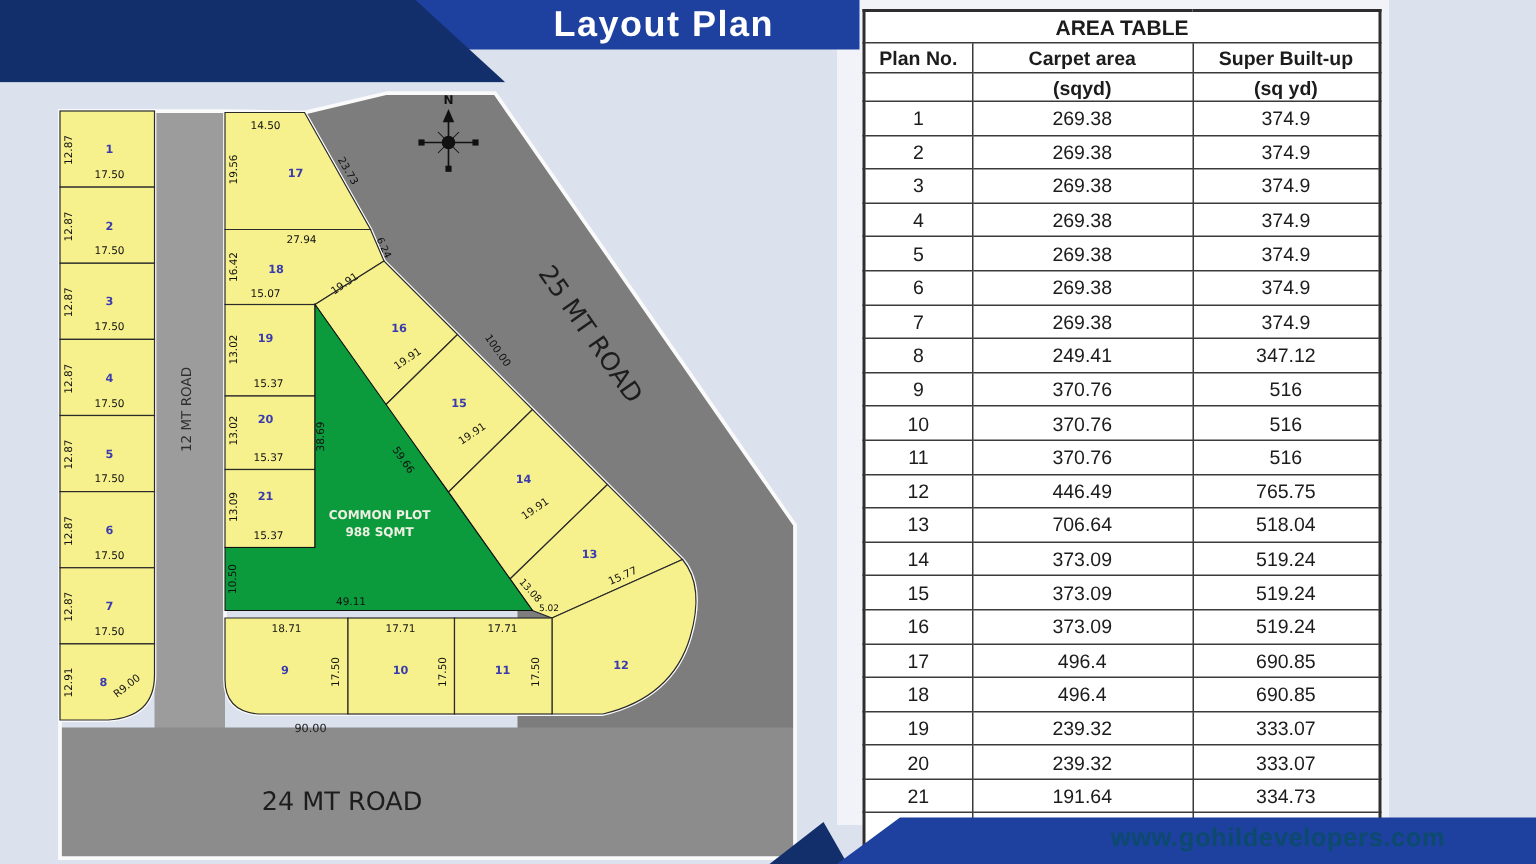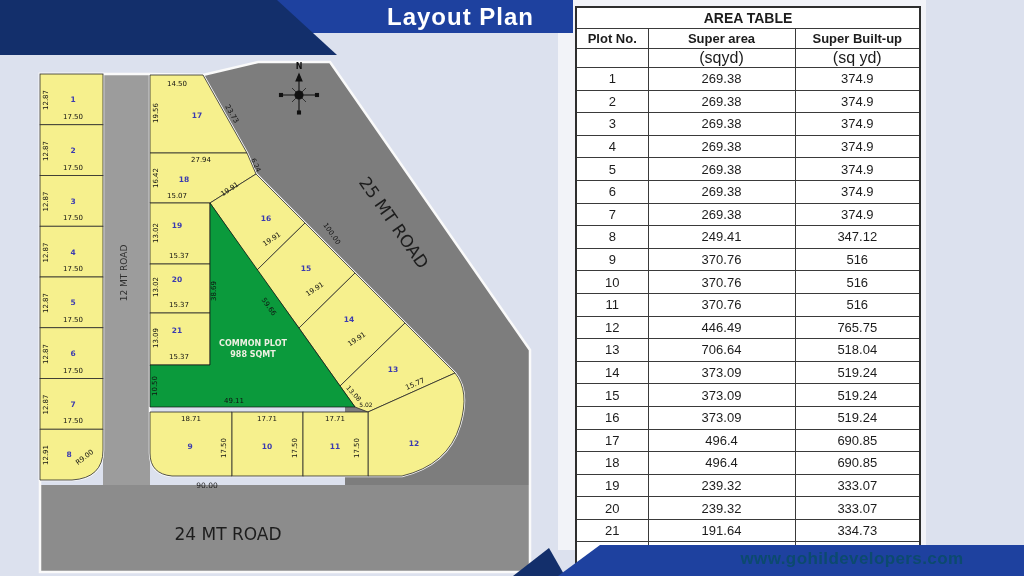--- a/index.html
+++ b/index.html
@@ -2,31 +2,31 @@
 <html><head>
 <meta charset="utf-8">
 <style>
   html,body{margin:0;padding:0;}
   .page{position:relative;width:1024px;height:576px;background:#dce1ee;overflow:hidden;
         font-family:"Liberation Sans",sans-serif;}
   
   .band-blue{position:absolute;left:270px;top:0;width:303px;height:33px;background:#1e419f;}
   .band-navy{position:absolute;left:0;top:0;width:573px;height:55px;
              clip-path:polygon(0 0,277px 0,337px 55px,0 55px);background:#132f6b;}
-  .page-title{position:absolute;left:338px;top:1px;width:245px;height:31px;line-height:31px;
+  .page-title{position:absolute;left:320px;top:1px;width:245px;height:31px;line-height:31px;
               text-align:center;color:#fff;font-size:24px;font-weight:600;letter-spacing:1px;}
   
   .table-bg{position:absolute;left:558px;top:0;width:368px;height:550px;background:#f2f3f8;}
   table.area{position:absolute;left:575px;top:6px;width:344px;border-collapse:collapse;
              background:#fff;table-layout:fixed;}
   table.area td,table.area th{border:1px solid #3a3a3a;padding:0;text-align:center;
              vertical-align:middle;color:#1c1c1c;font-family:"Liberation Sans",sans-serif;}
   table.area tr.t-title th{height:20px;font-size:14px;font-weight:bold;}
   table.area tr.t-head th{height:19px;font-size:13px;font-weight:bold;}
-  table.area tr.t-units th{height:18px;font-size:16px;font-weight:normal;margin-left:32px;}
+  table.area tr.t-units th{height:18px;font-size:13px;font-weight:bold;margin-left:32px;}
   table.area tr.t-row td{height:21.6px;font-size:13px;}
   table.area tr.t-total td{height:21.6px;font-size:13px;font-weight:bold;}
   table.area{border:2px solid #2e2e2e;}
   .col-plot{width:72px;}.col-carpet{width:147px;}.col-super{width:125px;}
   
   .plan{position:absolute;left:0;top:55px;width:560px;height:521px;}
   
   .footer-svg{position:absolute;left:0;top:544px;width:1024px;height:32px;}
   .footer-text{position:absolute;left:702px;top:549px;width:300px;text-align:center;
                color:#0c4a6e;font-size:17px;font-weight:bold;letter-spacing:.4px;}
@@ -172,22 +172,22 @@
     <colgroup>
         <col class="col-plot">
         <col class="col-carpet">
         <col class="col-super">
       </colgroup>
     <thead>
       <tr class="t-title">
           <th colspan="3">AREA TABLE</th>
         </tr>
       <tr class="t-head">
-        <th>Plot No.</th>
-        <th>Super area</th>
+        <th>Plan No.</th>
+        <th>Carpet area</th>
         <th>Super Built-up</th>
       </tr>
       <tr class="t-units">
         <th></th>
         <th>(sqyd)</th>
         <th>(sq yd)</th>
       </tr>
     </thead>
     <tbody>
         <tr class="t-row">

